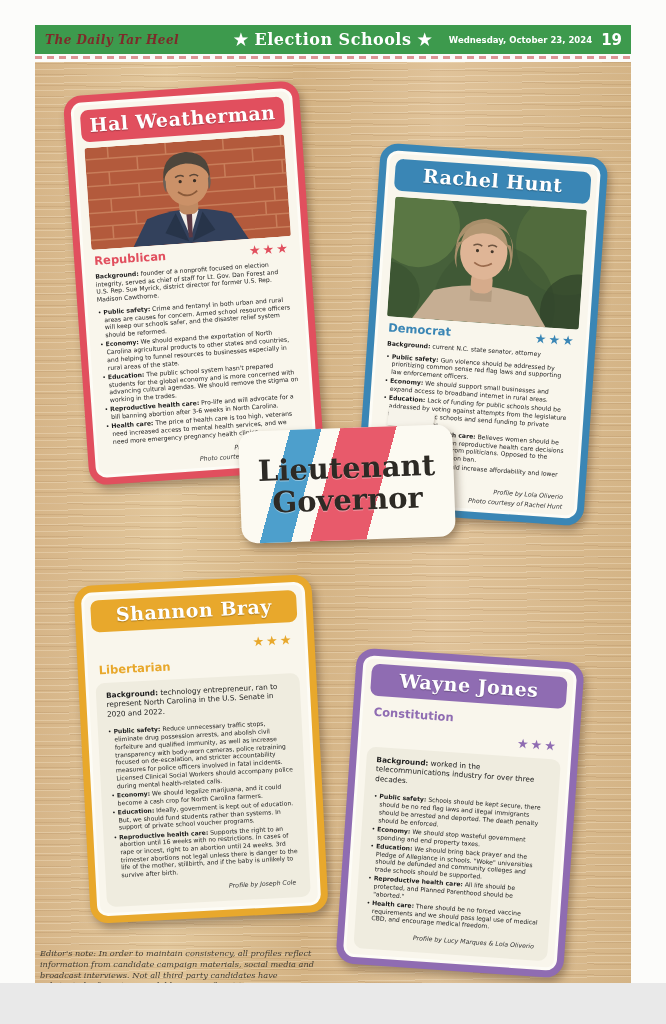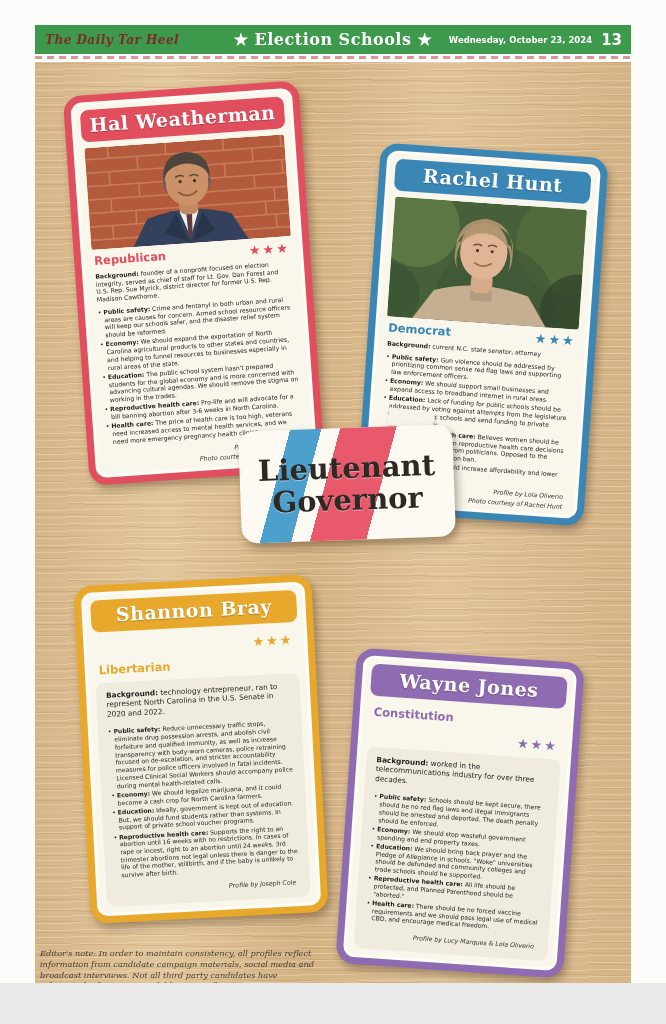--- a/index.html
+++ b/index.html
@@ -146,21 +146,21 @@
 </head>
 <body>
 
 <div class="page">
 
   <div class="masthead-bar">
     <span class="masthead">The Daily Tar Heel</span>
     <span class="bar-title">★ Election Schools ★</span>
     <span class="bar-right">
       <span class="bar-date">Wednesday, October 23, 2024</span>
-      <span class="bar-page">13</span>
+      <span class="bar-page">19</span>
     </span>
   </div>
   <div class="divider-dashes"></div>
 
   <div class="wood"></div>
   <div class="paper-scrap"></div>
 
   <article class="card card-weatherman" style="--accent: #e14f5e;">
     <div class="banner">
       <span class="cname">Hal Weatherman</span>

